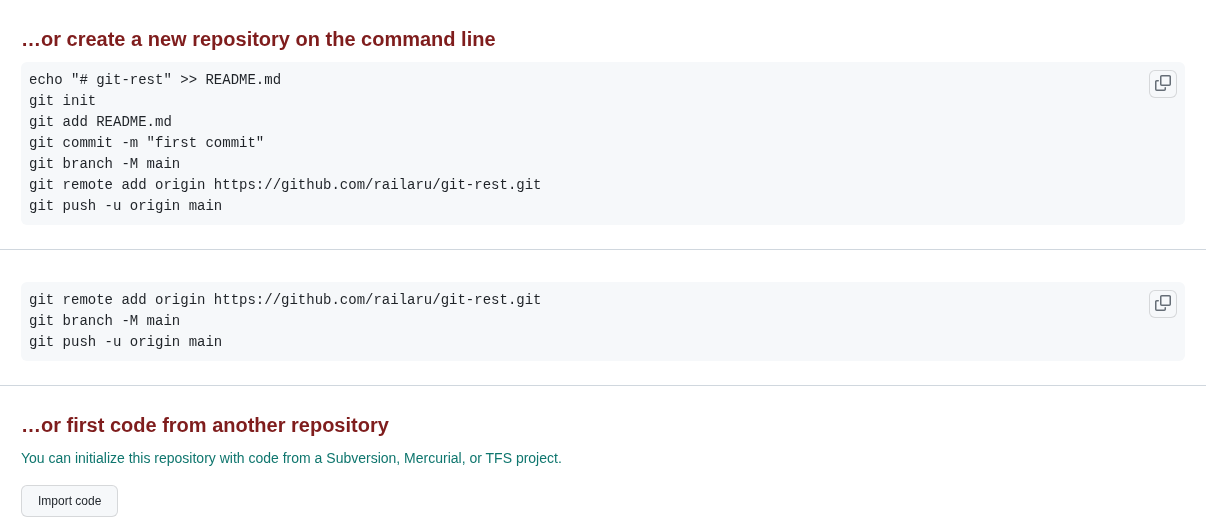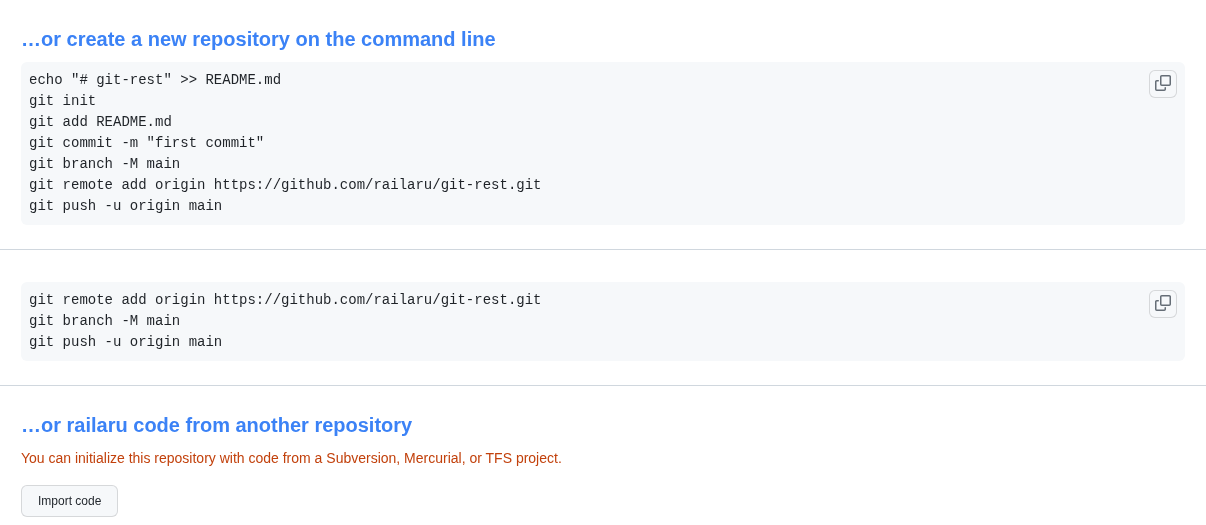--- a/index.html
+++ b/index.html
@@ -21,21 +21,21 @@
     .section {
       padding: 24px 21px 24px 21px;
       border-bottom: 1px solid #d0d7de;
     }
     .section:last-child {
       border-bottom: none;
     }
     .section-heading {
       font-size: 20px;
       font-weight: 600;
-      color: #3b82f6;
+      color: #7f1d1d;
       margin-bottom: 8px;
     }
     .code-block {
       position: relative;
       background: #f6f8fa;
       border-radius: 6px;
       padding: 8px;
       margin-top: 8px;
     }
     .code-content {
@@ -60,21 +60,21 @@
       align-items: center;
       justify-content: center;
       color: #656d76;
     }
     .copy-button svg {
       width: 16px;
       height: 16px;
       fill: currentColor;
     }
     .description {
-      color: #c2410c;
+      color: #0f766e;
       margin-top: 0;
       margin-bottom: 16px;
       font-size: 14px;
     }
     .import-button {
       display: inline-block;
       padding: 5px 16px;
       font-size: 12px;
       font-weight: 500;
       color: #24292f;
@@ -121,18 +121,18 @@
             </svg>
         </span>
       </button>
       <div class="code-content">git remote add origin https://github.com/railaru/git-rest.git
 git branch -M main
 git push -u origin main</div>
     </div>
   </div>
 
   <div class="section">
-    <h2 class="section-heading">…or railaru code from another repository</h2>
+    <h2 class="section-heading">…or first code from another repository</h2>
     <p class="description">You can initialize this repository with code from a Subversion, Mercurial, or TFS project.</p>
     <button class="import-button">Import code</button>
   </div>
 
 </div>
 
 </body></html>

